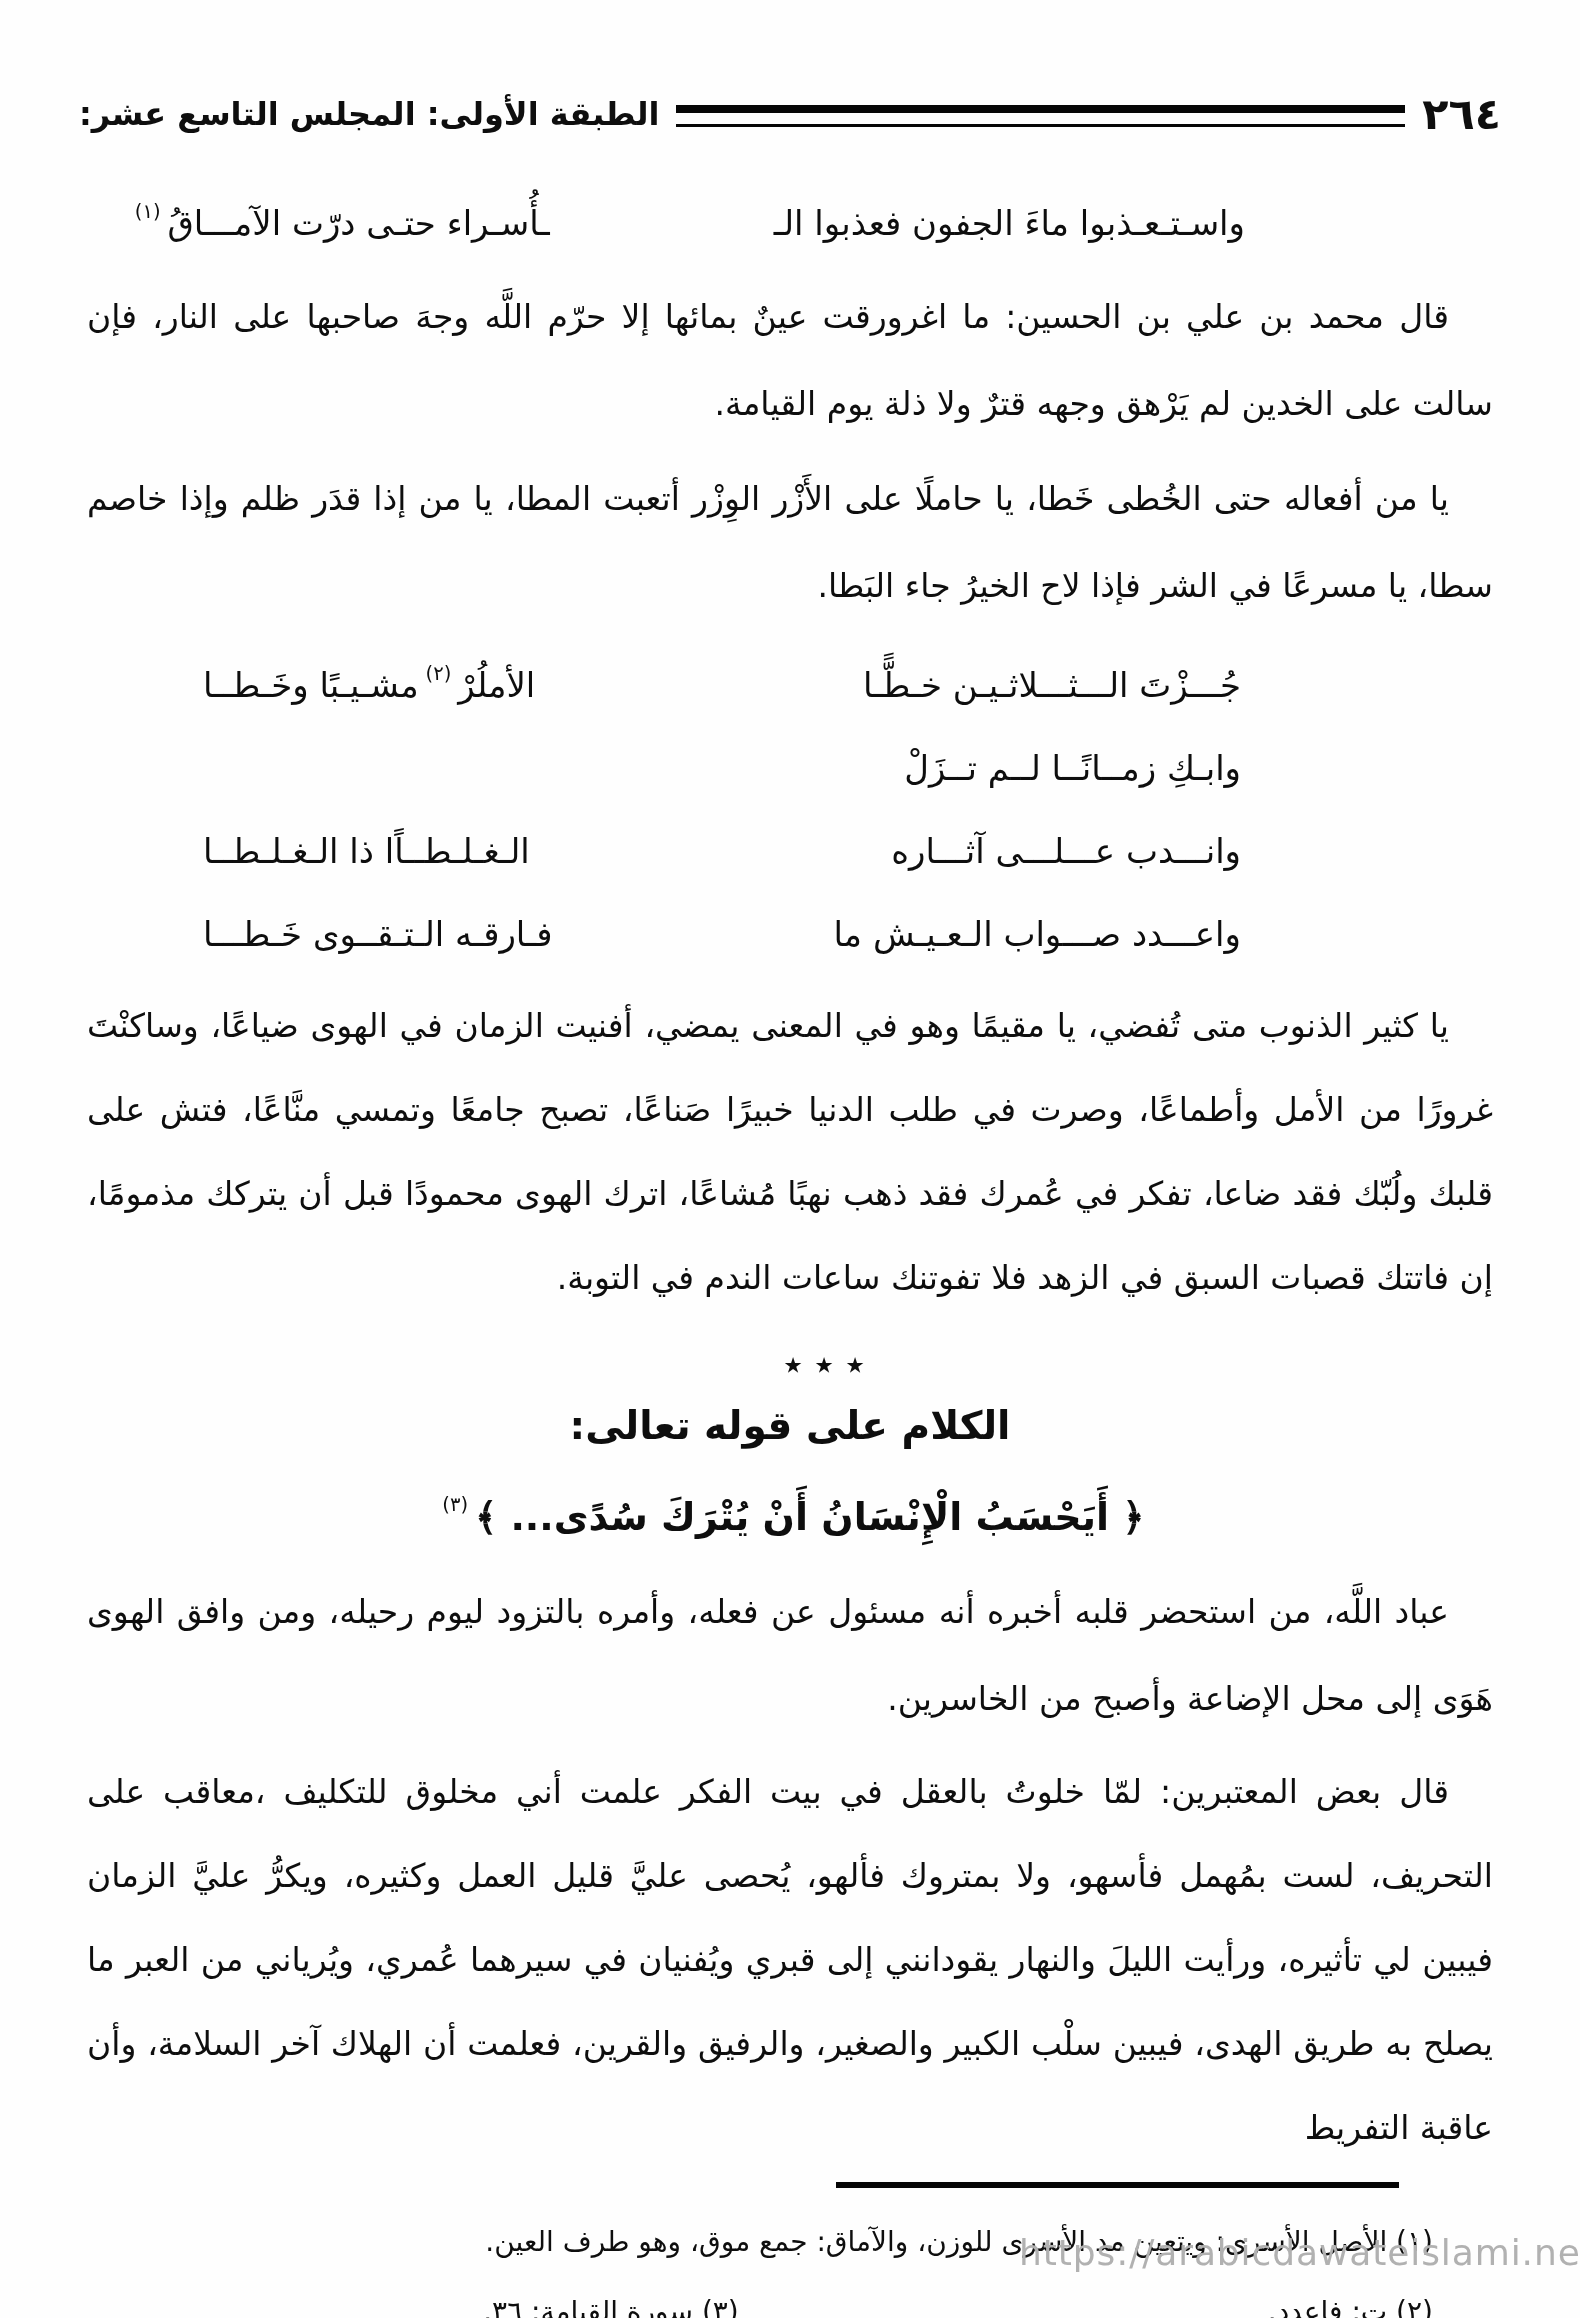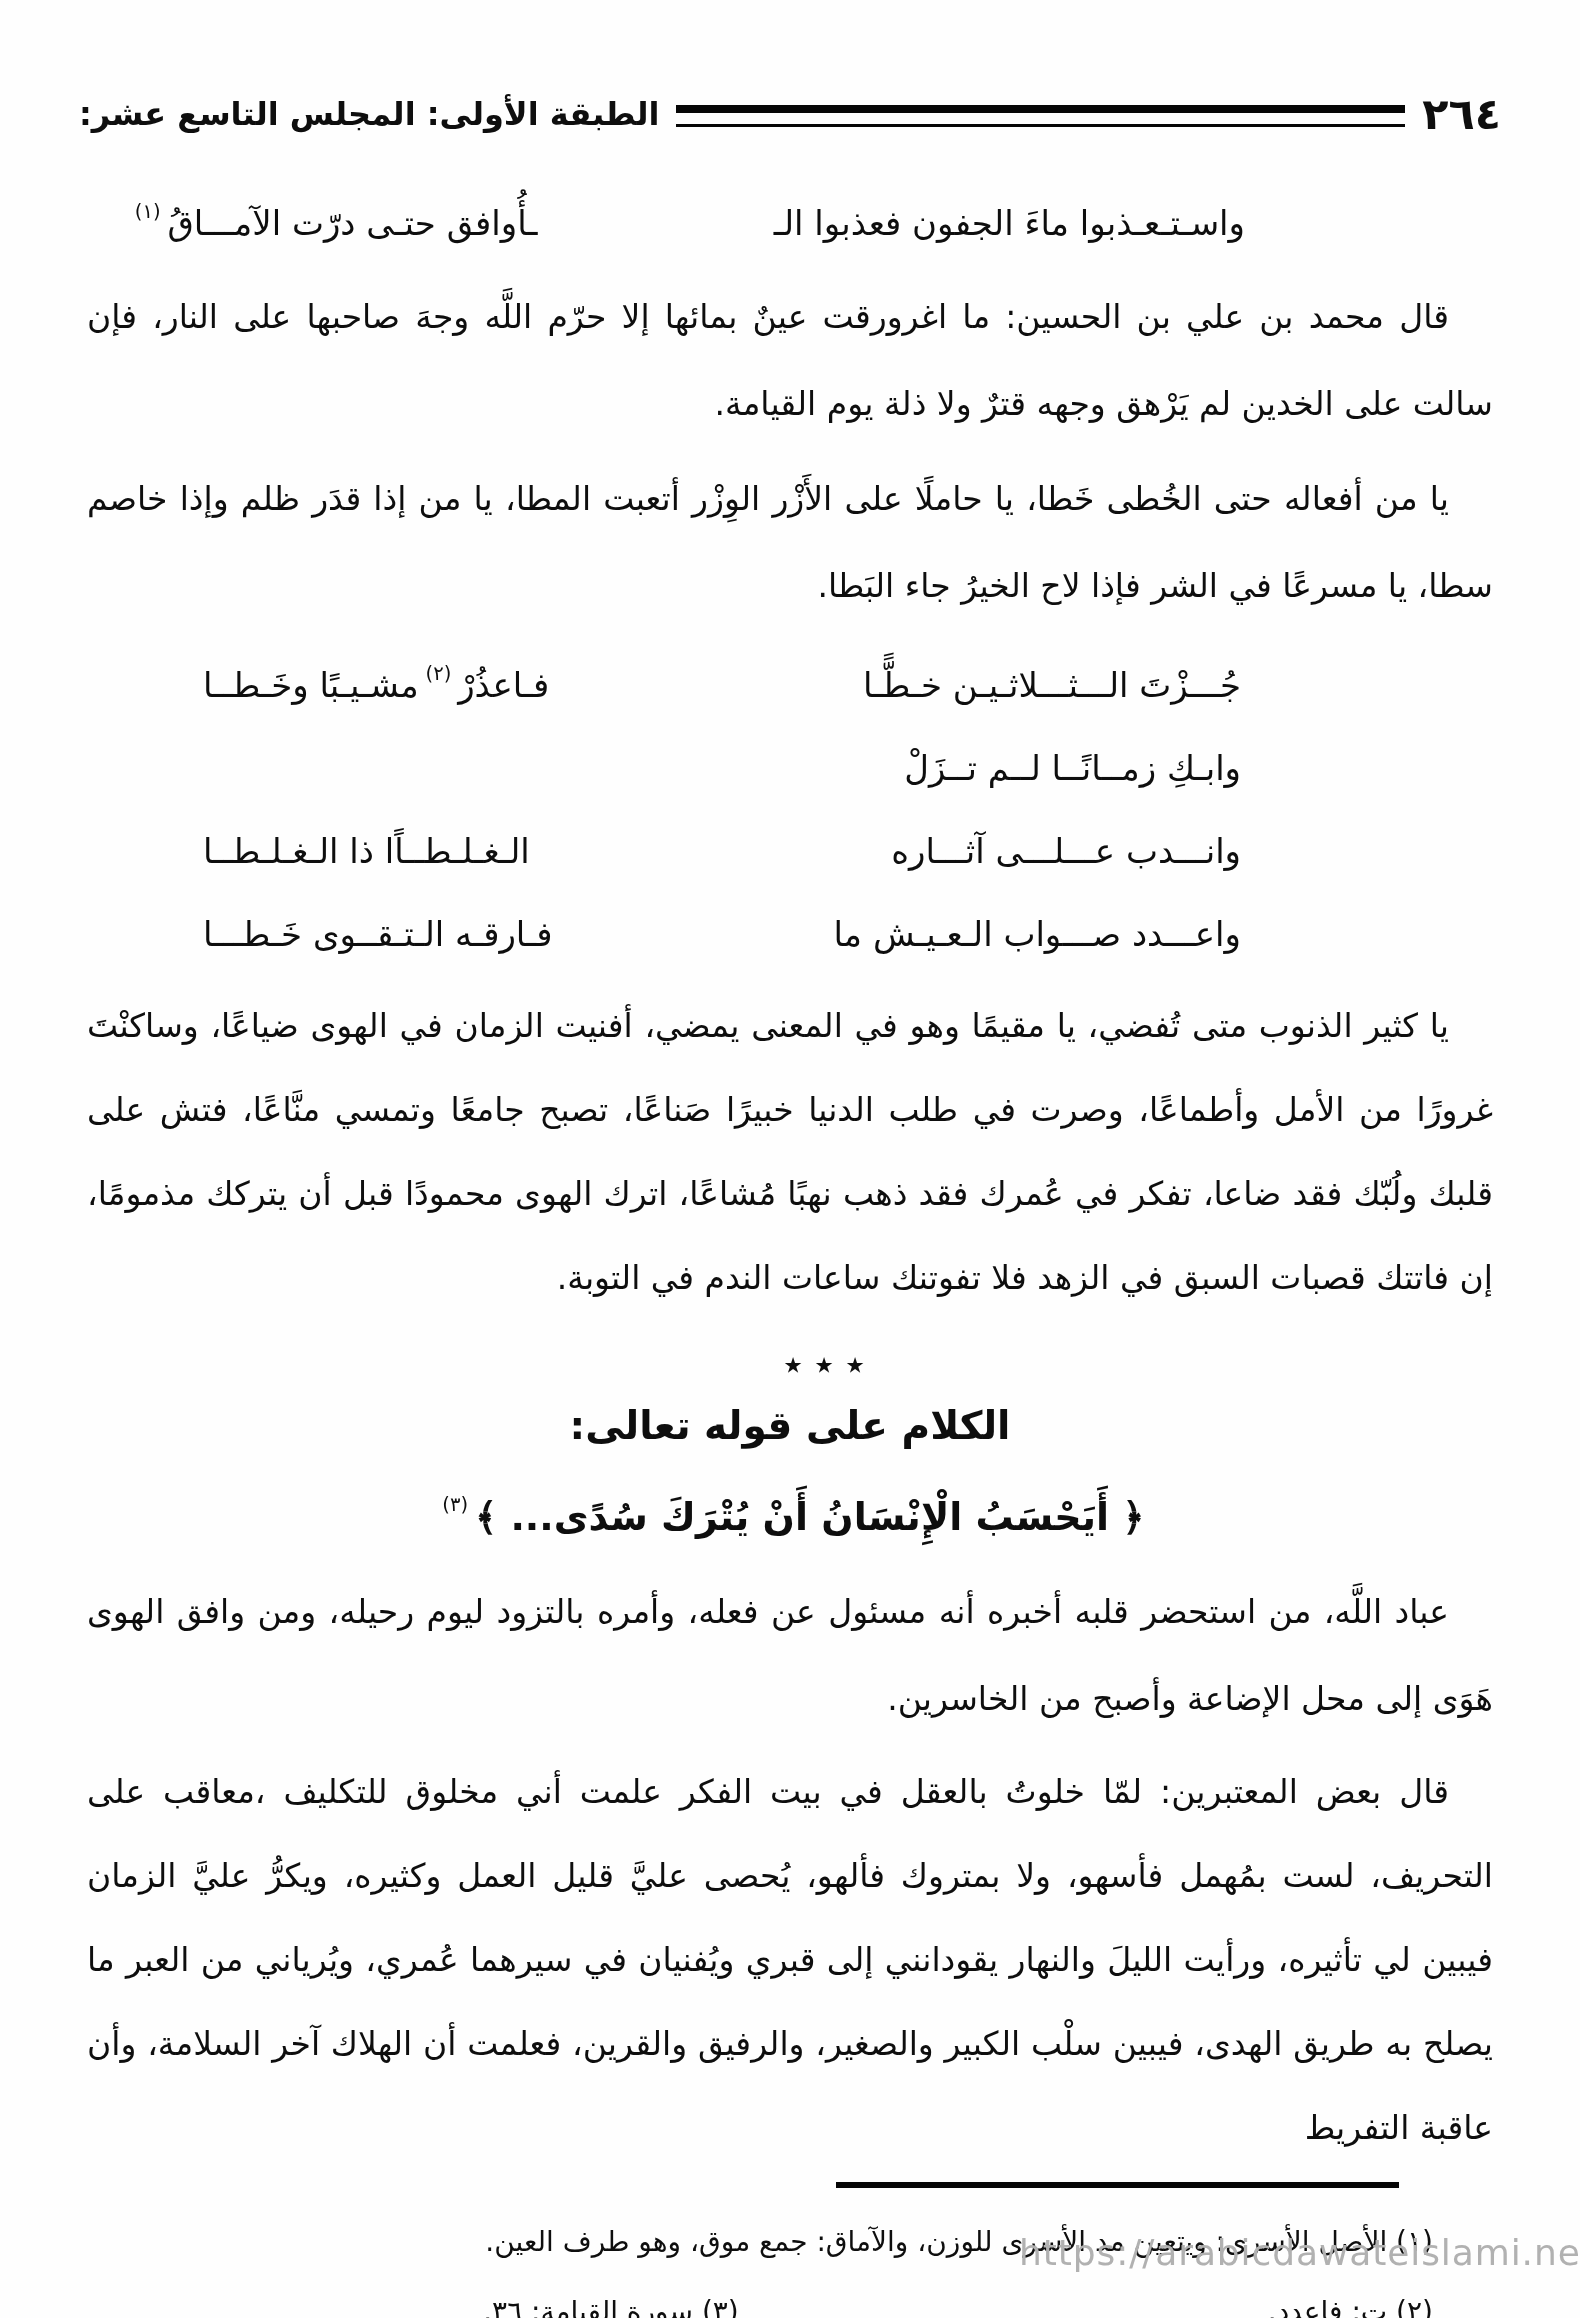--- a/index.html
+++ b/index.html
@@ -55,31 +55,31 @@
       <div class="page-num">٢٦٤</div>
       <div class="header-rule">
         <div class="thick"></div>
         <div class="thin"></div>
       </div>
       <div class="header-title">الطبقة الأولى: المجلس التاسع عشر:</div>
     </div>
 
     <div class="opening-verse">
       <span class="hemistich">واسـتـعـذبوا ماءَ الجفون فعذبوا الـ</span>
-      <span class="hemistich"><span>ـأُوافق حتـى درّت الآمـــاقُ</span><sup class="fn">(١)</sup></span>
+      <span class="hemistich"><span>ـأُسـراء حتـى درّت الآمـــاقُ</span><sup class="fn">(١)</sup></span>
     </div>
 
     <p class="para">قال محمد بن علي بن الحسين: ما اغرورقت عينٌ بمائها إلا حرّم اللَّه وجهَ صاحبها على النار، فإن سالت على الخدين لم يَرْهق وجهه قترٌ ولا ذلة يوم القيامة.</p>
 
     <p class="para">يا من أفعاله حتى الخُطى خَطا، يا حاملًا على الأَزْر الوِزْر أتعبت المطا، يا من إذا قدَر ظلم وإذا خاصم سطا، يا مسرعًا في الشر فإذا لاح الخيرُ جاء البَطا.</p>
 
     <div class="poem">
       <div class="poem-line">
         <span class="hemistich">جُـــزْتَ الـــثـــلاثـيـن خـطًّـا</span>
-        <span class="hemistich"><span>فـاعذُرْ</span><sup class="fn">(٢)</sup><span>مشـيـبًا وخَـطــا</span></span>
+        <span class="hemistich"><span>الأملُرْ</span><sup class="fn">(٢)</sup><span>مشـيـبًا وخَـطــا</span></span>
       </div>
       <div class="poem-line">
         <span class="hemistich">وابـكِ زمــانًــا لــم تــزَلْ</span>
       </div>
       <div class="poem-line">
         <span class="hemistich">وانـــدب عـــلـــى آثـــاره</span>
         <span class="hemistich">الـغـلـطــاًا ذا الـغـلـطــا</span>
       </div>
       <div class="poem-line">
         <span class="hemistich">واعـــدد صـــواب الـعـيـش ما</span>

